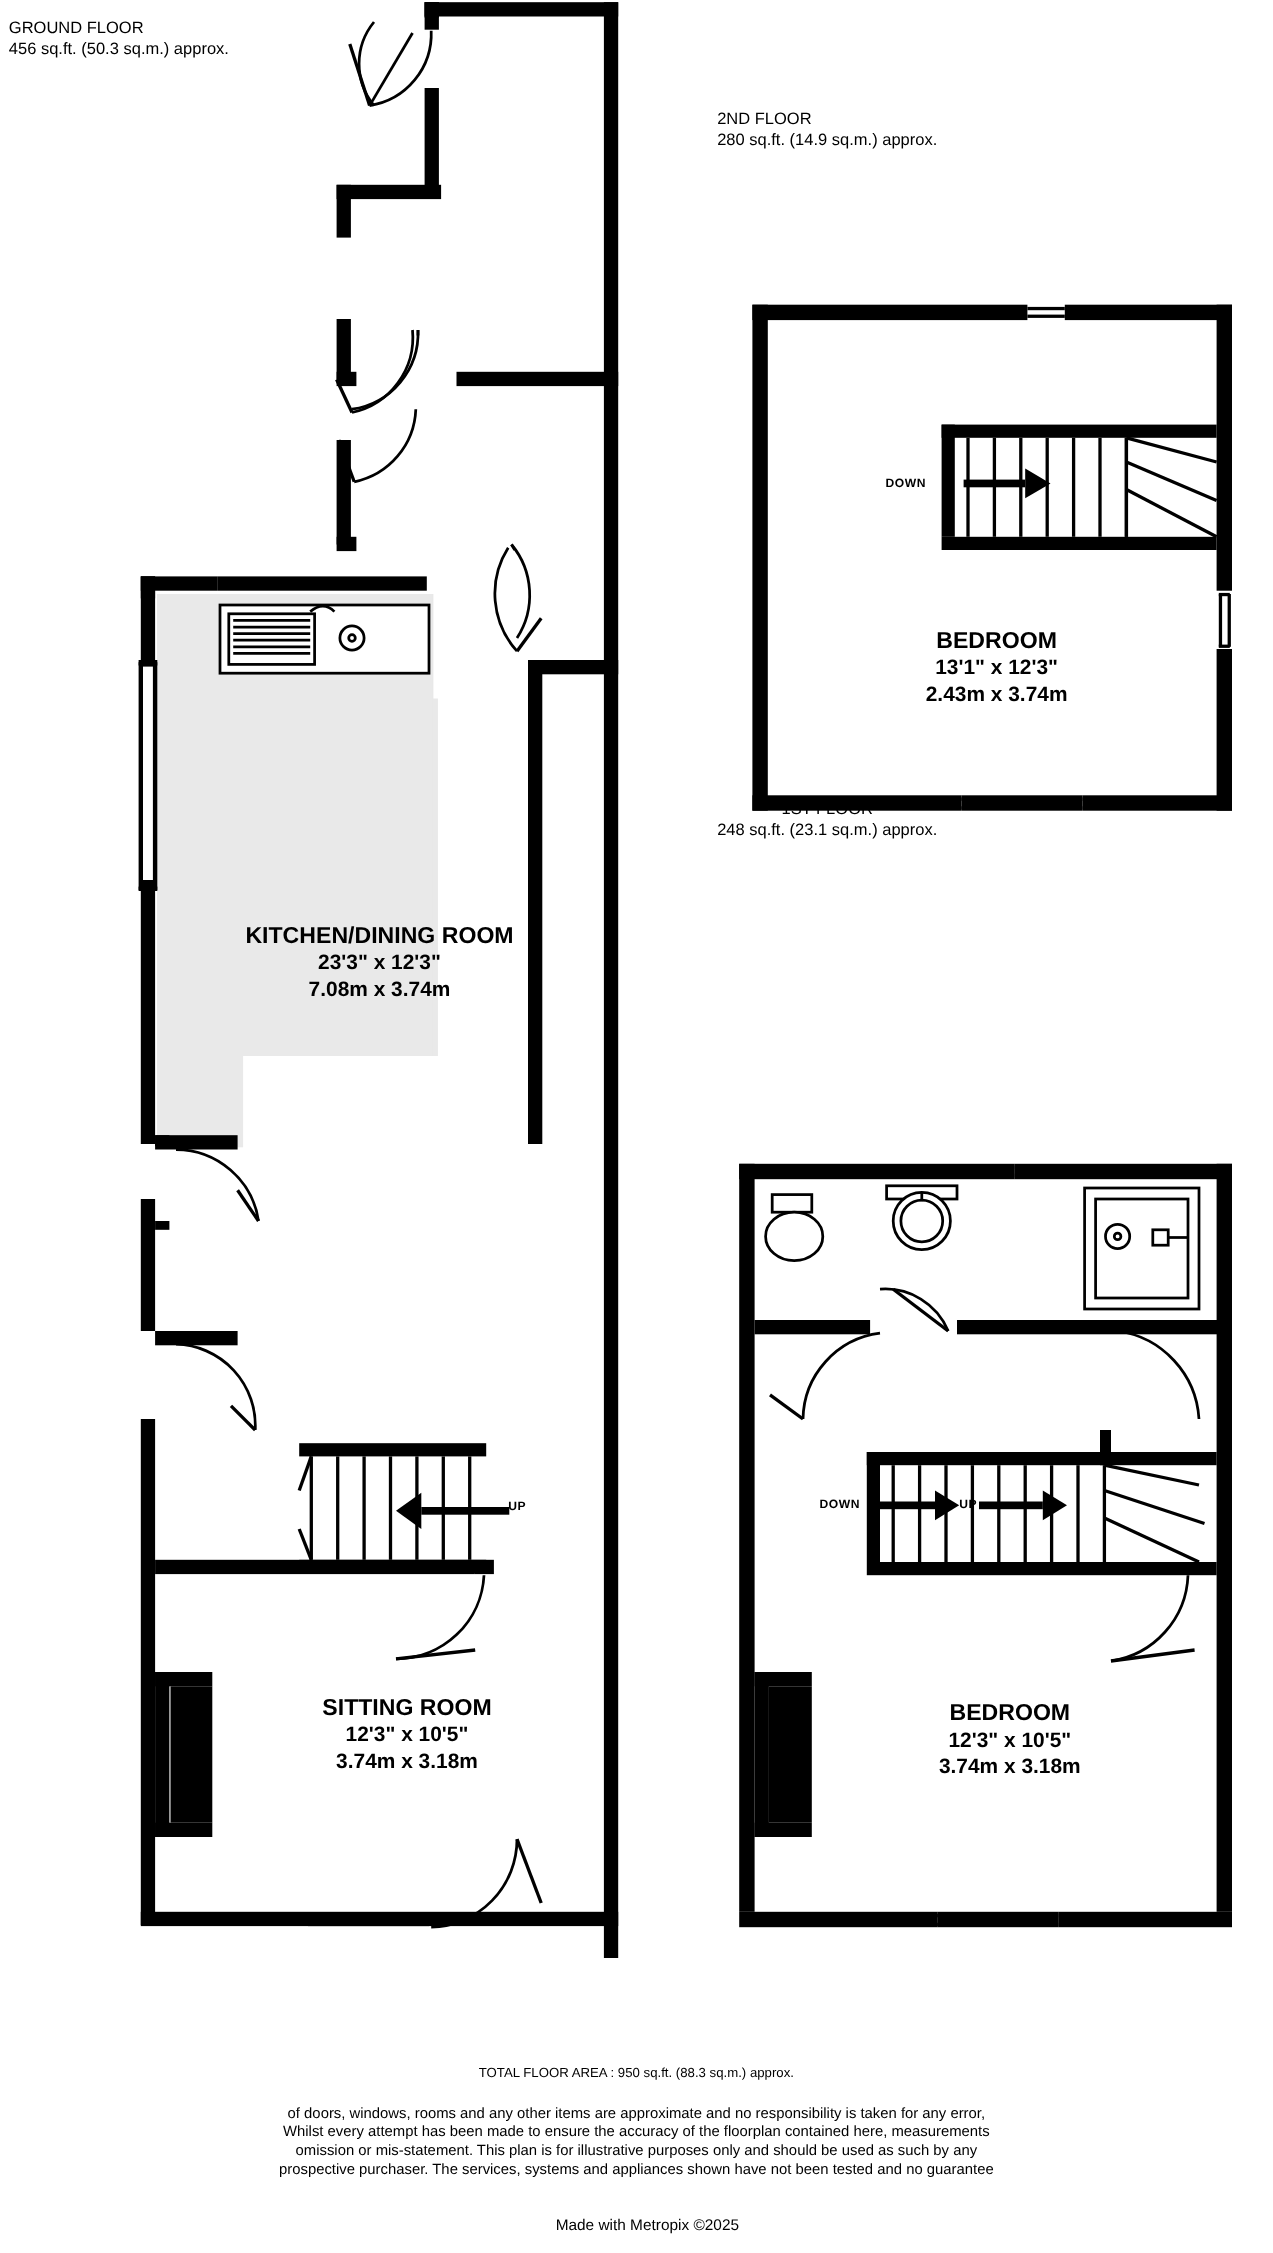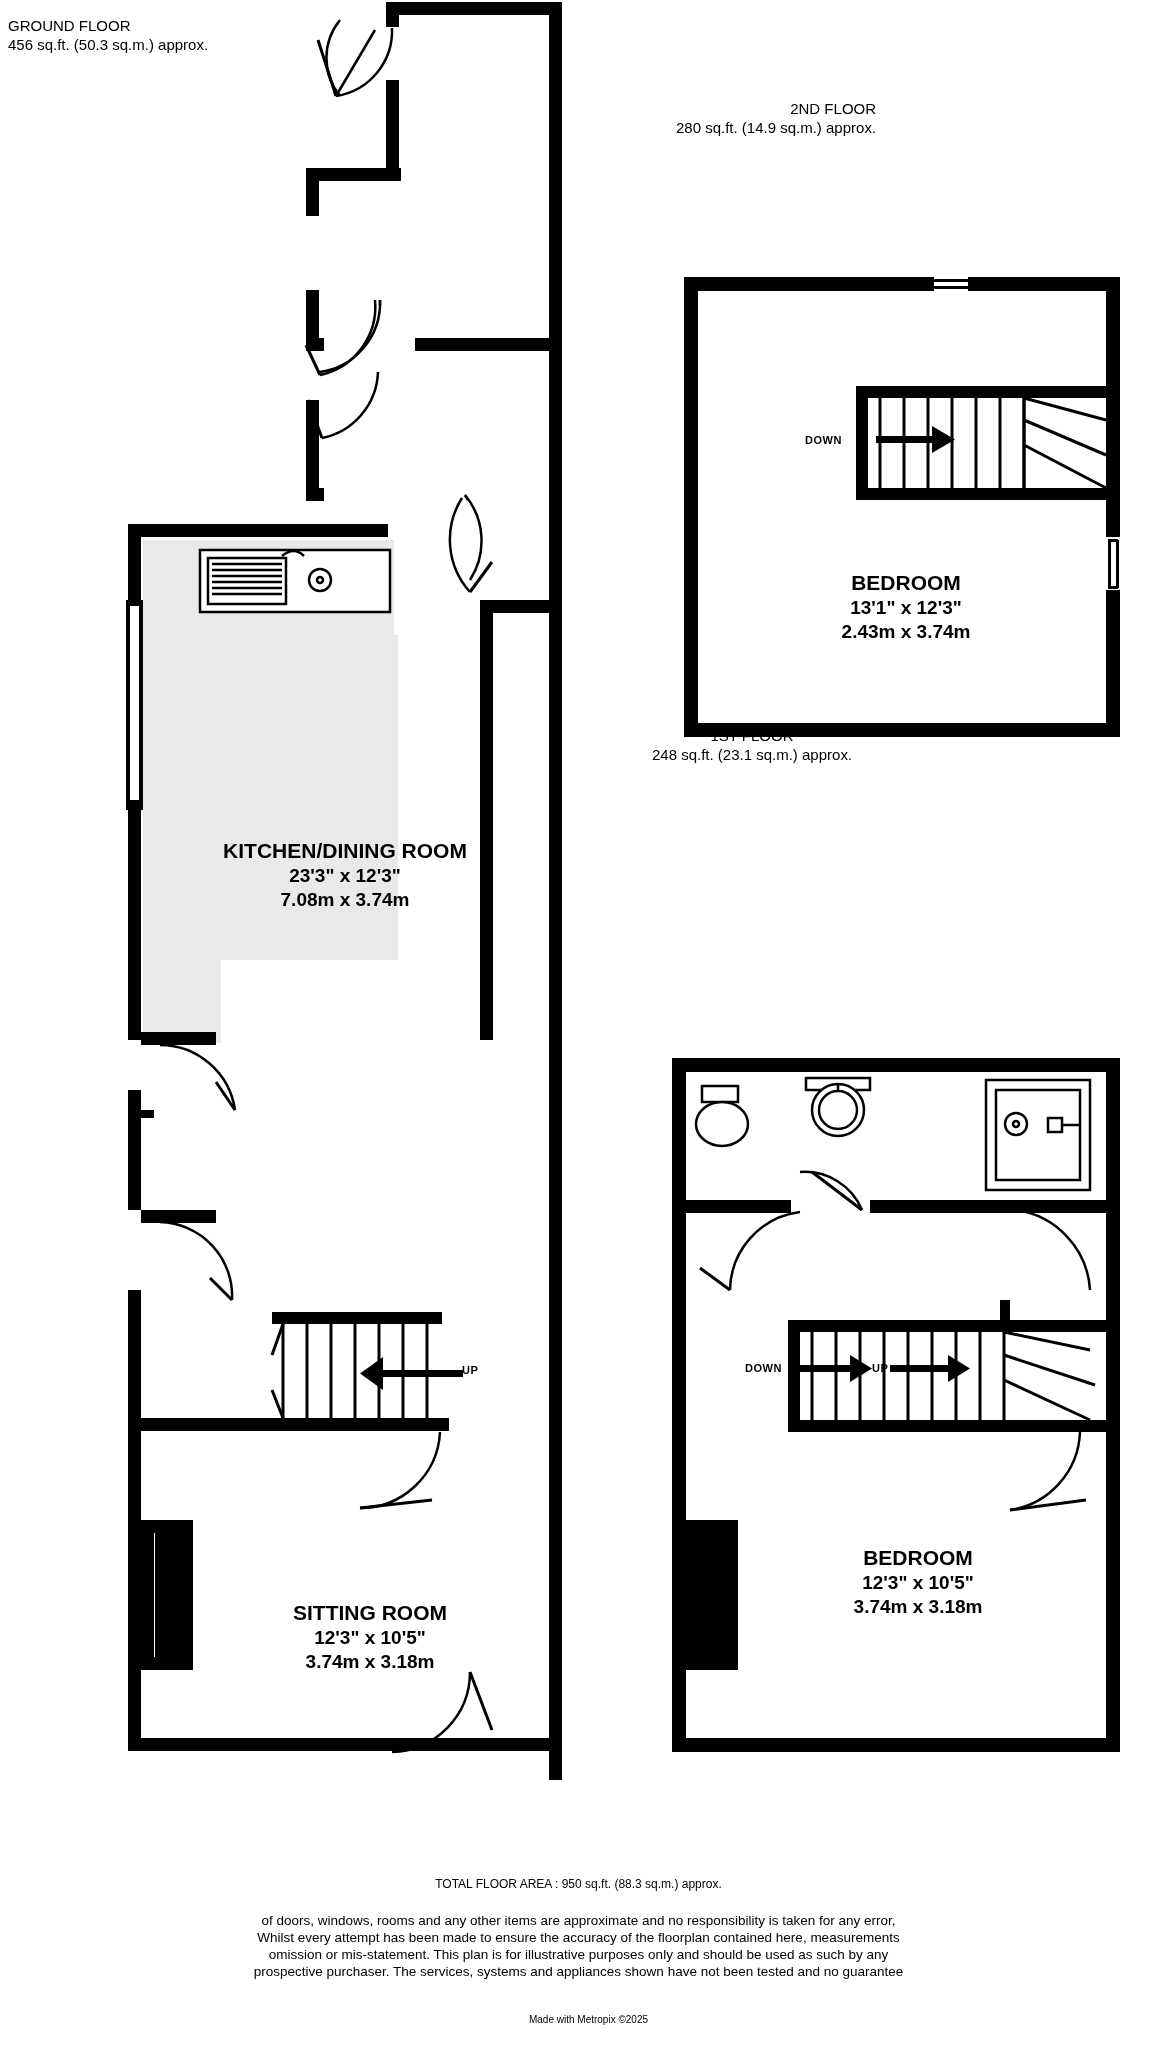--- a/index.html
+++ b/index.html
@@ -13,33 +13,33 @@
   .room-name{font-weight:bold;font-size:21px;line-height:26px;text-align:center;}
   .room-dim{font-weight:bold;font-size:19px;line-height:24px;text-align:center;}
   .tiny{font-size:11px;font-weight:bold;letter-spacing:.5px;}
   .wall{position:absolute;background:#000;}
   .floorfill{position:absolute;background:#e9e9e9;}
   .roomfill{position:absolute;background:#ffffff;}
   svg.ov{position:absolute;left:0;top:0;width:1157px;height:2048px;pointer-events:none;}
   .footer{position:absolute;left:0;right:0;text-align:center;}
   .total{font-size:12px;}
   .disc{font-size:13.5px;line-height:17px;}
-  .made{font-size:10px;margin-left:20px;}
+  .made{font-size:14px;margin-left:20px;}
 </style>
 </head>
 <body>
 
 <div class="plan">
 
   <div class="lbl floor-title" style="left:8px;top:16px;">
     <div>GROUND FLOOR</div>
     <div>456 sq.ft. (50.3 sq.m.) approx.</div>
   </div>
 
-  <div class="lbl floor-title" style="left:776px;top:99px;transform:translateX(-50%);text-align:right;">
+  <div class="lbl floor-title" style="left:752px;top:99px;transform:translateX(-50%);text-align:left;">
     <div>2ND FLOOR</div>
     <div>280 sq.ft. (14.9 sq.m.) approx.</div>
   </div>
 
   <div class="lbl floor-title" style="left:752px;top:726px;transform:translateX(-50%);text-align:center;">
     <div>1ST FLOOR</div>
     <div>248 sq.ft. (23.1 sq.m.) approx.</div>
   </div>
 
   <div>
@@ -310,21 +310,21 @@
         </g>
       </g>
     </svg>
 
     <div class="lbl" style="left:345px;top:838px;transform:translateX(-50%);">
       <div class="room-name">KITCHEN/DINING ROOM</div>
       <div class="room-dim">23'3"  x 12'3"</div>
       <div class="room-dim">7.08m  x 3.74m</div>
     </div>
 
-    <div class="lbl" style="left:370px;top:1600px;transform:translateX(-50%);">
+    <div class="lbl" style="left:370px;top:1540px;transform:translateX(-50%);">
       <div class="room-name">SITTING ROOM</div>
       <div class="room-dim">12'3"  x 10'5"</div>
       <div class="room-dim">3.74m  x 3.18m</div>
     </div>
 
     <div class="lbl tiny" style="left:462px;top:1364px;">UP</div>
   </div>
 
   <div>
     <div class="lbl" style="left:906px;top:570px;transform:translateX(-50%);">

